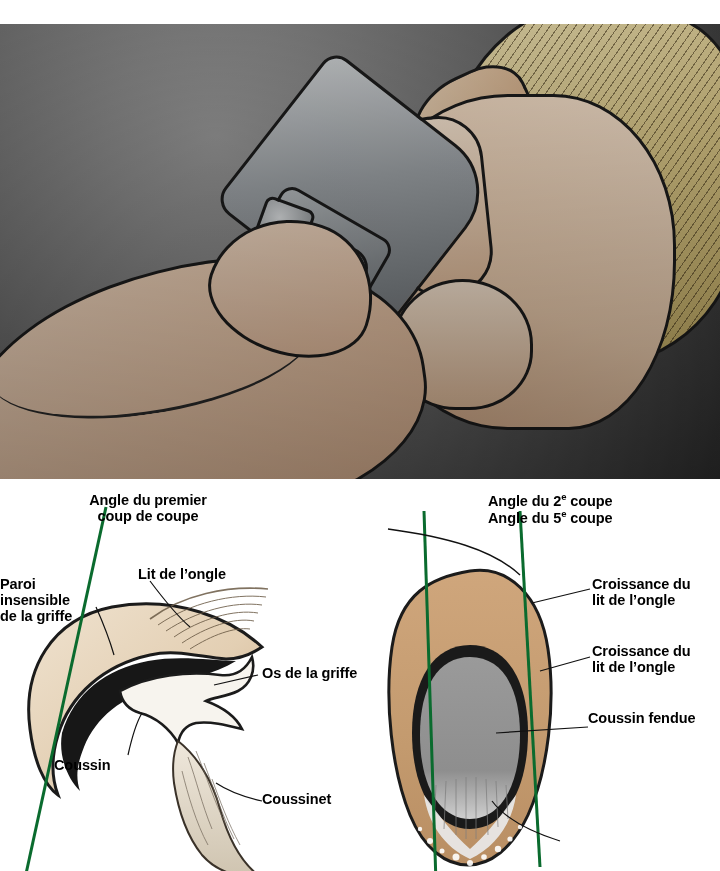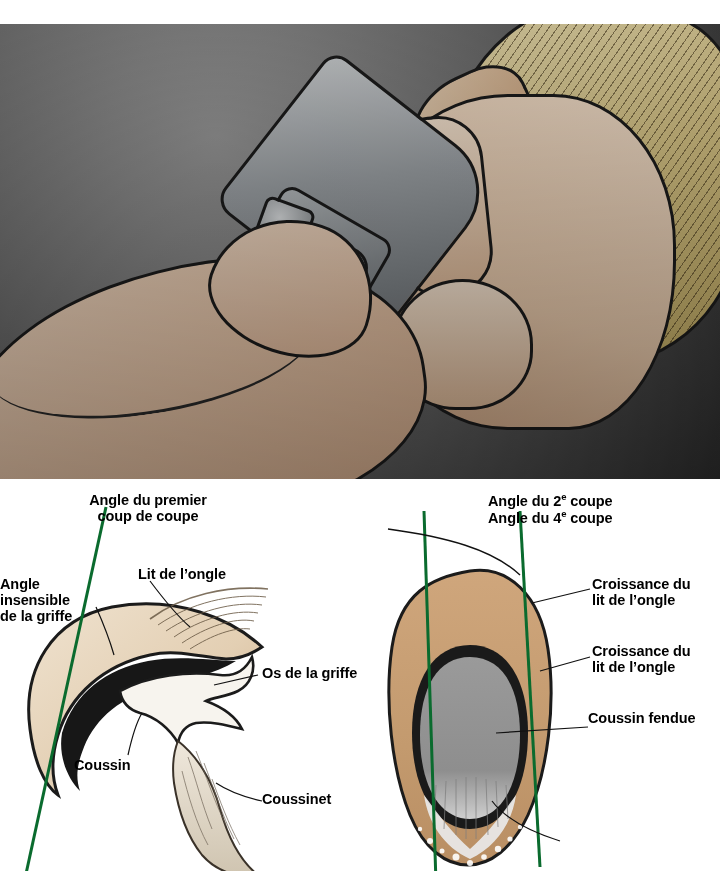--- a/index.html
+++ b/index.html
@@ -114,21 +114,21 @@
   .lbl.c{text-align:center;}
   .lbl.l{text-align:left;}
   .lbl sup{font-size:9.5px;vertical-align:super;}
 
   .t-angle1{left:58px;top:13px;width:180px;}
   .t-crucial{left:252px;top:13px;width:225px;}
   .t-angle23{left:488px;top:13px;width:170px;}
   .t-paroi{left:0px;top:97px;width:112px;}
   .t-lit{left:138px;top:87px;width:135px;}
   .t-os{left:262px;top:186px;width:130px;}
-  .t-coussin{left:54px;top:278px;width:96px;padding-left:20px;}
+  .t-coussin{left:54px;top:278px;width:96px;}
   .t-coussinet{left:262px;top:312px;width:110px;}
   .t-croiss1{left:592px;top:97px;width:125px;}
   .t-croiss2{left:592px;top:164px;width:125px;}
   .t-semelle{left:588px;top:231px;width:128px;}
   .t-cassante{left:530px;top:366px;width:186px;}
 </style>
 </head>
 <body>
 
 <div class="page">
@@ -275,25 +275,25 @@
     </svg>
 
     <div class="lbl c t-angle1">
       <span style="white-space:pre-line">Angle du premier
 coup de coupe</span>
     </div>
 
 
     <div class="lbl l t-angle23">
       <span><span>Angle du 2</span><sup>e</sup><span> coupe</span></span><br>
-      <span><span>Angle du 4</span><sup>e</sup><span> coupe</span></span>
+      <span><span>Angle du 5</span><sup>e</sup><span> coupe</span></span>
     </div>
 
     <div class="lbl l t-paroi">
-      <span style="white-space:pre-line">Angle
+      <span style="white-space:pre-line">Paroi
 insensible
 de la griffe</span>
     </div>
 
     <div class="lbl l t-lit">
       <span>Lit de l’ongle</span>
     </div>
 
     <div class="lbl l t-os">
       <span>Os de la griffe</span>

